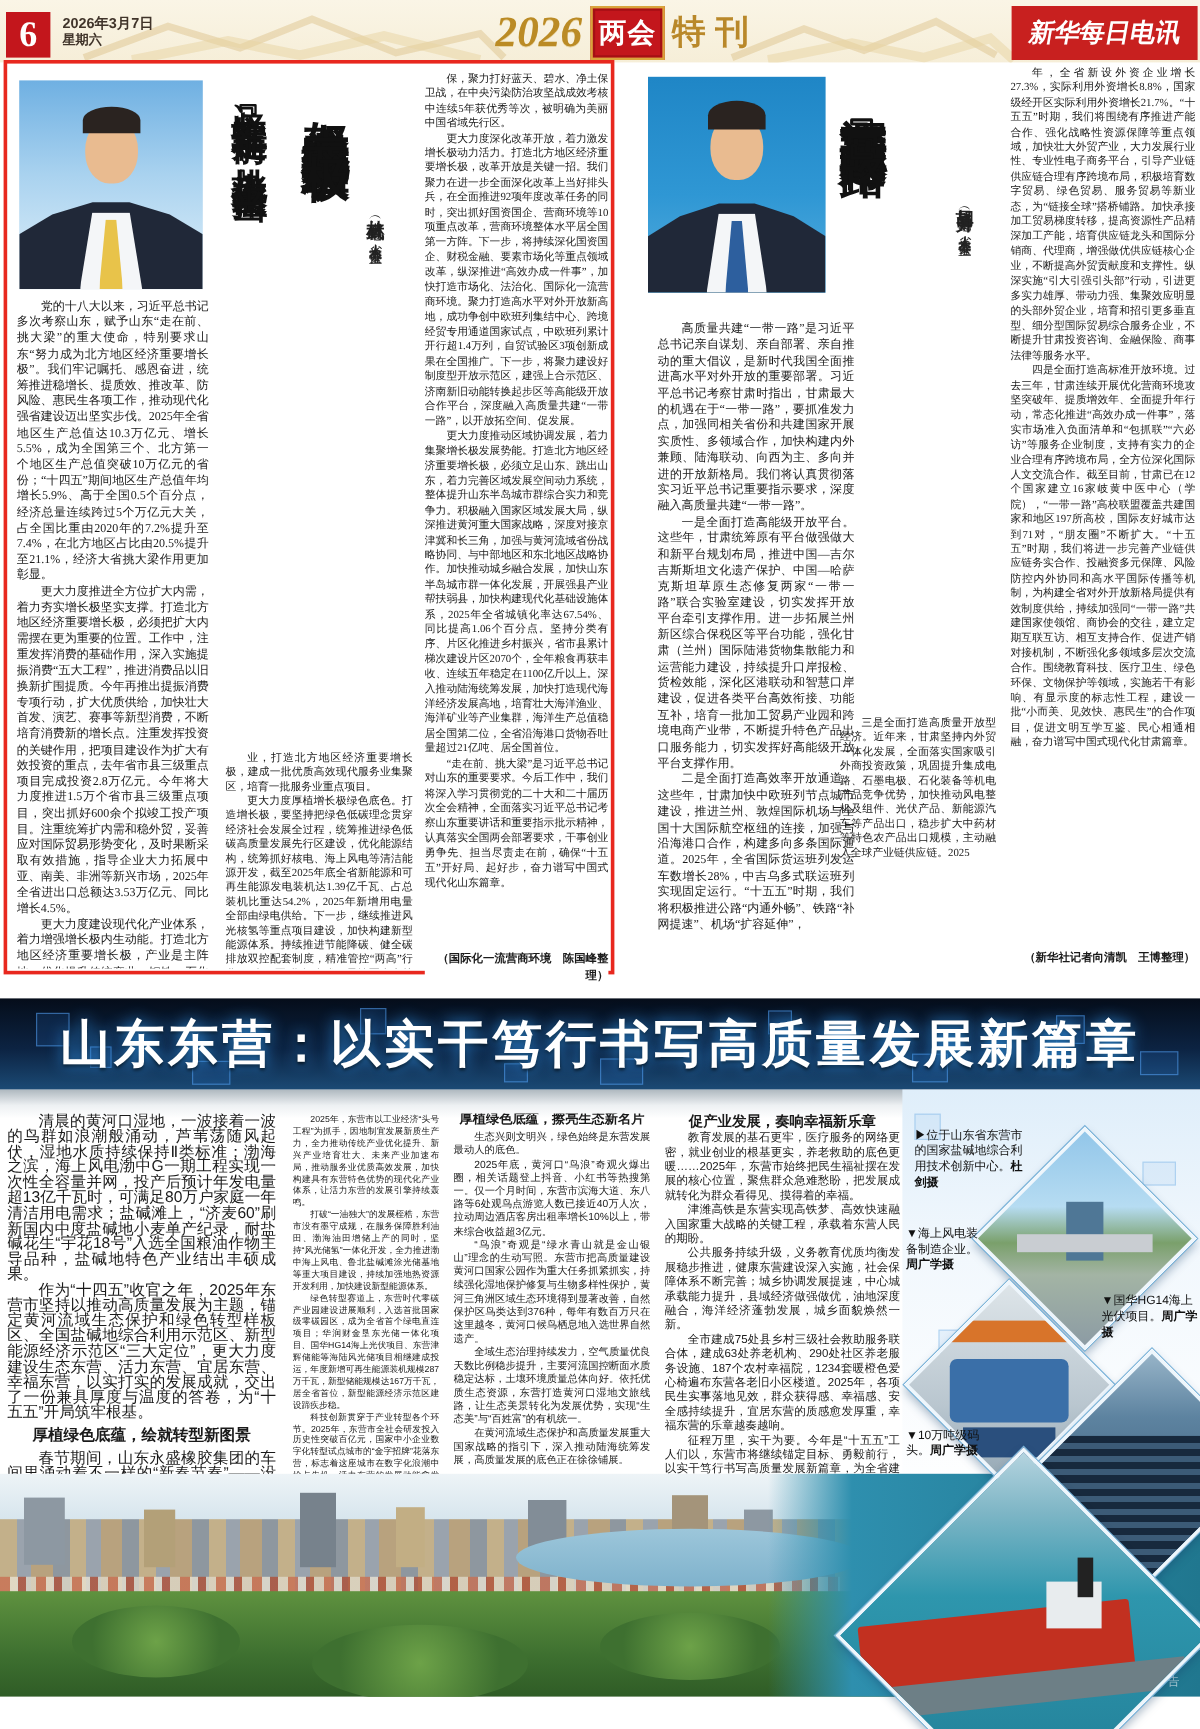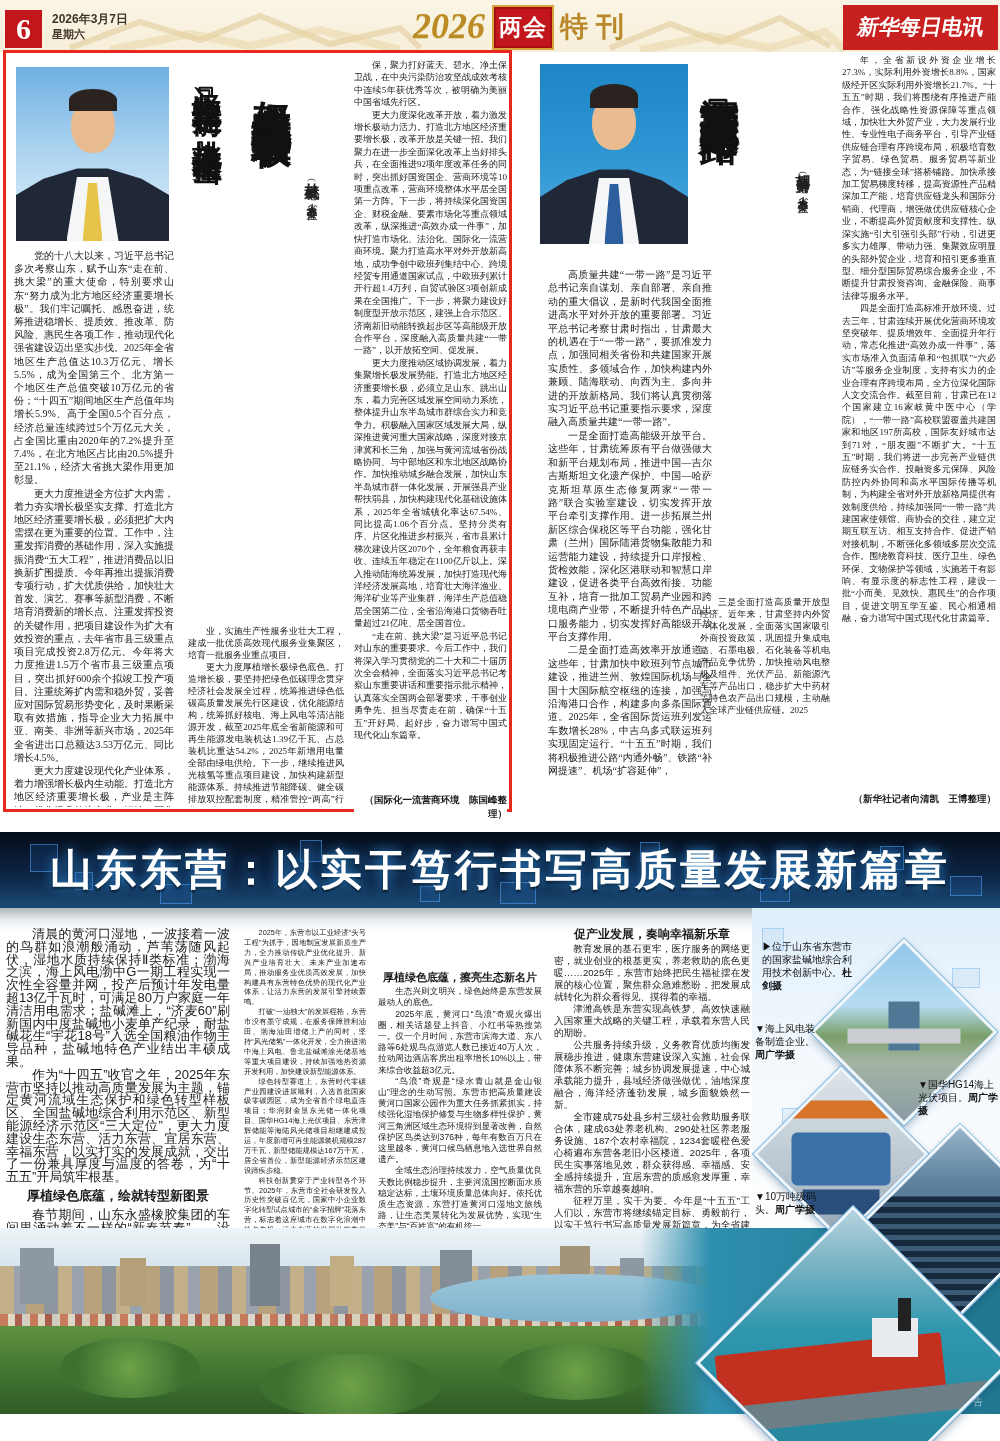--- a/index.html
+++ b/index.html
@@ -121,21 +121,21 @@
     </div>
 
     <div class="vtxt hl" style="left:180px;top:16px;height:590px;font-size:30px;letter-spacing:2px;">坚定扛牢『走在前、挑大梁』使命担当</div>
     <div class="vtxt hl" style="left:238px;top:16px;height:640px;font-size:40px;letter-spacing:2px;">努力成为北方地区经济重要增长极</div>
 
     <div class="vtxt byline" style="left:296px;top:118px;height:400px;">
       <span class="bn">林武</span><span class="bt">（山东省委书记、省人大常委会主任）</span>
     </div>
 
     <div class="col" style="left:182px;top:572px;width:156px;height:182px;font-size:9px;line-height:12px;">
-      <p>业，实施生产性服务业壮大工程，建成一批优质高效现代服务业集聚区，培育一批服务业重点项目。</p>
+      <p>业，打造北方地区经济重要增长极，建成一批优质高效现代服务业集聚区，培育一批服务业重点项目。</p>
       <p>更大力度厚植增长极绿色底色。打造增长极，要坚持把绿色低碳理念贯穿经济社会发展全过程，统筹推进绿色低碳高质量发展先行区建设，优化能源结构，统筹抓好核电、海上风电等清洁能源开发，截至2025年底全省新能源和可再生能源发电装机达1.39亿千瓦、占总装机比重达54.2%，2025年新增用电量全部由绿电供给。下一步，继续推进风光核氢等重点项目建设，加快构建新型能源体系。持续推进节能降碳、健全碳排放双控配套制度，精准管控“两高”行业，“十四五”期间全省万元地区生产总值能耗累计下降22.2%，超额完成国家激励目标6.7个百分点。持续抓好生态环</p>
     </div>
 
     <div class="col" style="left:348px;top:6px;width:153px;height:734px;font-size:9px;line-height:12.4px;">
       <p>保，聚力打好蓝天、碧水、净土保卫战，在中央污染防治攻坚战成效考核中连续5年获优秀等次，被明确为美丽中国省域先行区。</p>
       <p>更大力度深化改革开放，着力激发增长极动力活力。打造北方地区经济重要增长极，改革开放是关键一招。我们聚力在进一步全面深化改革上当好排头兵，在全面推进92项年度改革任务的同时，突出抓好国资国企、营商环境等10项重点改革，营商环境整体水平居全国第一方阵。下一步，将持续深化国资国企、财税金融、要素市场化等重点领域改革，纵深推进“高效办成一件事”，加快打造市场化、法治化、国际化一流营商环境。聚力打造高水平对外开放新高地，成功争创中欧班列集结中心、跨境经贸专用通道国家试点，中欧班列累计开行超1.4万列，自贸试验区3项创新成果在全国推广。下一步，将聚力建设好制度型开放示范区，建强上合示范区、济南新旧动能转换起步区等高能级开放合作平台，深度融入高质量共建“一带一路”，以开放拓空间、促发展。</p>
       <p>更大力度推动区域协调发展，着力集聚增长极发展势能。打造北方地区经济重要增长极，必须立足山东、跳出山东，着力完善区域发展空间动力系统，整体提升山东半岛城市群综合实力和竞争力。积极融入国家区域发展大局，纵深推进黄河重大国家战略，深度对接京津冀和长三角，加强与黄河流域省份战略协同、与中部地区和东北地区战略协作。加快推动城乡融合发展，加快山东半岛城市群一体化发展，开展强县产业帮扶弱县，加快构建现代化基础设施体系，2025年全省城镇化率达67.54%、同比提高1.06个百分点。坚持分类有序、片区化推进乡村振兴，省市县累计梯次建设片区2070个，全年粮食再获丰收、连续五年稳定在1100亿斤以上。深入推动陆海统筹发展，加快打造现代海洋经济发展高地，培育壮大海洋渔业、海洋矿业等产业集群，海洋生产总值稳居全国第二位，全省沿海港口货物吞吐量超过21亿吨、居全国首位。</p>
       <p>“走在前、挑大梁”是习近平总书记对山东的重要要求。今后工作中，我们将深入学习贯彻党的二十大和二十届历次全会精神，全面落实习近平总书记考察山东重要讲话和重要指示批示精神，认真落实全国两会部署要求，干事创业勇争先、担当尽责走在前，确保“十五五”开好局、起好步，奋力谱写中国式现代化山东篇章。</p>
     </div>
     <div class="credit" style="left:348px;top:740px;width:153px;font-size:9.5px;line-height:14px;">（国际化一流营商环境　陈国峰整理）</div>
@@ -195,21 +195,21 @@
   </div>
 
   <div class="col" style="left:244px;top:928px;width:122px;height:324px;font-size:7.3px;line-height:9.9px;font-family:'Liberation Sans',sans-serif;">
     <p>2025年，东营市以工业经济“头号工程”为抓手，因地制宜发展新质生产力，全力推动传统产业优化提升、新兴产业培育壮大、未来产业加速布局，推动服务业优质高效发展，加快构建具有东营特色优势的现代化产业体系，让活力东营的发展引擎持续轰鸣。</p>
     <p>打破“一油独大”的发展桎梏，东营市没有墨守成规，在服务保障胜利油田、渤海油田增储上产的同时，坚持“风光储氢”一体化开发，全力推进渤中海上风电、鲁北盐碱滩涂光储基地等重大项目建设，持续加强地热资源开发利用，加快建设新型能源体系。</p>
     <p>绿色转型赛道上，东营时代零碳产业园建设进展顺利，入选首批国家级零碳园区，成为全省首个绿电直连项目；华润财金垦东光储一体化项目、国华HG14海上光伏项目、东营津辉储能等海陆风光储项目相继建成投运，年度新增可再生能源装机规模287万千瓦，新型储能规模达167万千瓦，居全省首位，新型能源经济示范区建设蹄疾步稳。</p>
     <p>科技创新贯穿于产业转型各个环节。2025年，东营市全社会研发投入历史性突破百亿元，国家中小企业数字化转型试点城市的“金字招牌”花落东营，标志着这座城市在数字化浪潮中抢占先机，活力东营的发展动能愈发强劲。</p>
   </div>
 
   <div class="col" style="left:378px;top:928px;width:164px;height:324px;font-size:8.6px;line-height:11.2px;font-family:'Liberation Sans',sans-serif;">
-    <p class="colhead" style="font-size:11px;margin-top:44px;">厚植绿色底蕴，擦亮生态新名片</p>
+    <p class="colhead" style="font-size:11px;">厚植绿色底蕴，擦亮生态新名片</p>
     <p>生态兴则文明兴，绿色始终是东营发展最动人的底色。</p>
     <p>2025年底，黄河口“鸟浪”奇观火爆出圈，相关话题登上抖音、小红书等热搜第一。仅一个月时间，东营市滨海大道、东八路等6处观鸟点游览人数已接近40万人次，拉动周边酒店客房出租率增长10%以上，带来综合收益超3亿元。</p>
     <p>“鸟浪”奇观是“绿水青山就是金山银山”理念的生动写照。东营市把高质量建设黄河口国家公园作为重大任务抓紧抓实，持续强化湿地保护修复与生物多样性保护，黄河三角洲区域生态环境得到显著改善，自然保护区鸟类达到376种，每年有数百万只在这里越冬，黄河口候鸟栖息地入选世界自然遗产。</p>
     <p>全域生态治理持续发力，空气质量优良天数比例稳步提升，主要河流国控断面水质稳定达标，土壤环境质量总体向好。依托优质生态资源，东营打造黄河口湿地文旅线路，让生态美景转化为发展优势，实现“生态美”与“百姓富”的有机统一。</p>
     <p>在黄河流域生态保护和高质量发展重大国家战略的指引下，深入推动陆海统筹发展，高质量发展的底色正在徐徐铺展。</p>
   </div>
 
   <div class="col" style="left:554px;top:928px;width:196px;height:324px;font-size:9.6px;line-height:12px;font-family:'Liberation Sans',sans-serif;">
     <p class="colhead" style="font-size:12px;">促产业发展，奏响幸福新乐章</p>
     <p>教育发展的基石更牢，医疗服务的网络更密，就业创业的根基更实，养老救助的底色更暖……2025年，东营市始终把民生福祉摆在发展的核心位置，聚焦群众急难愁盼，把发展成就转化为群众看得见、摸得着的幸福。</p>

